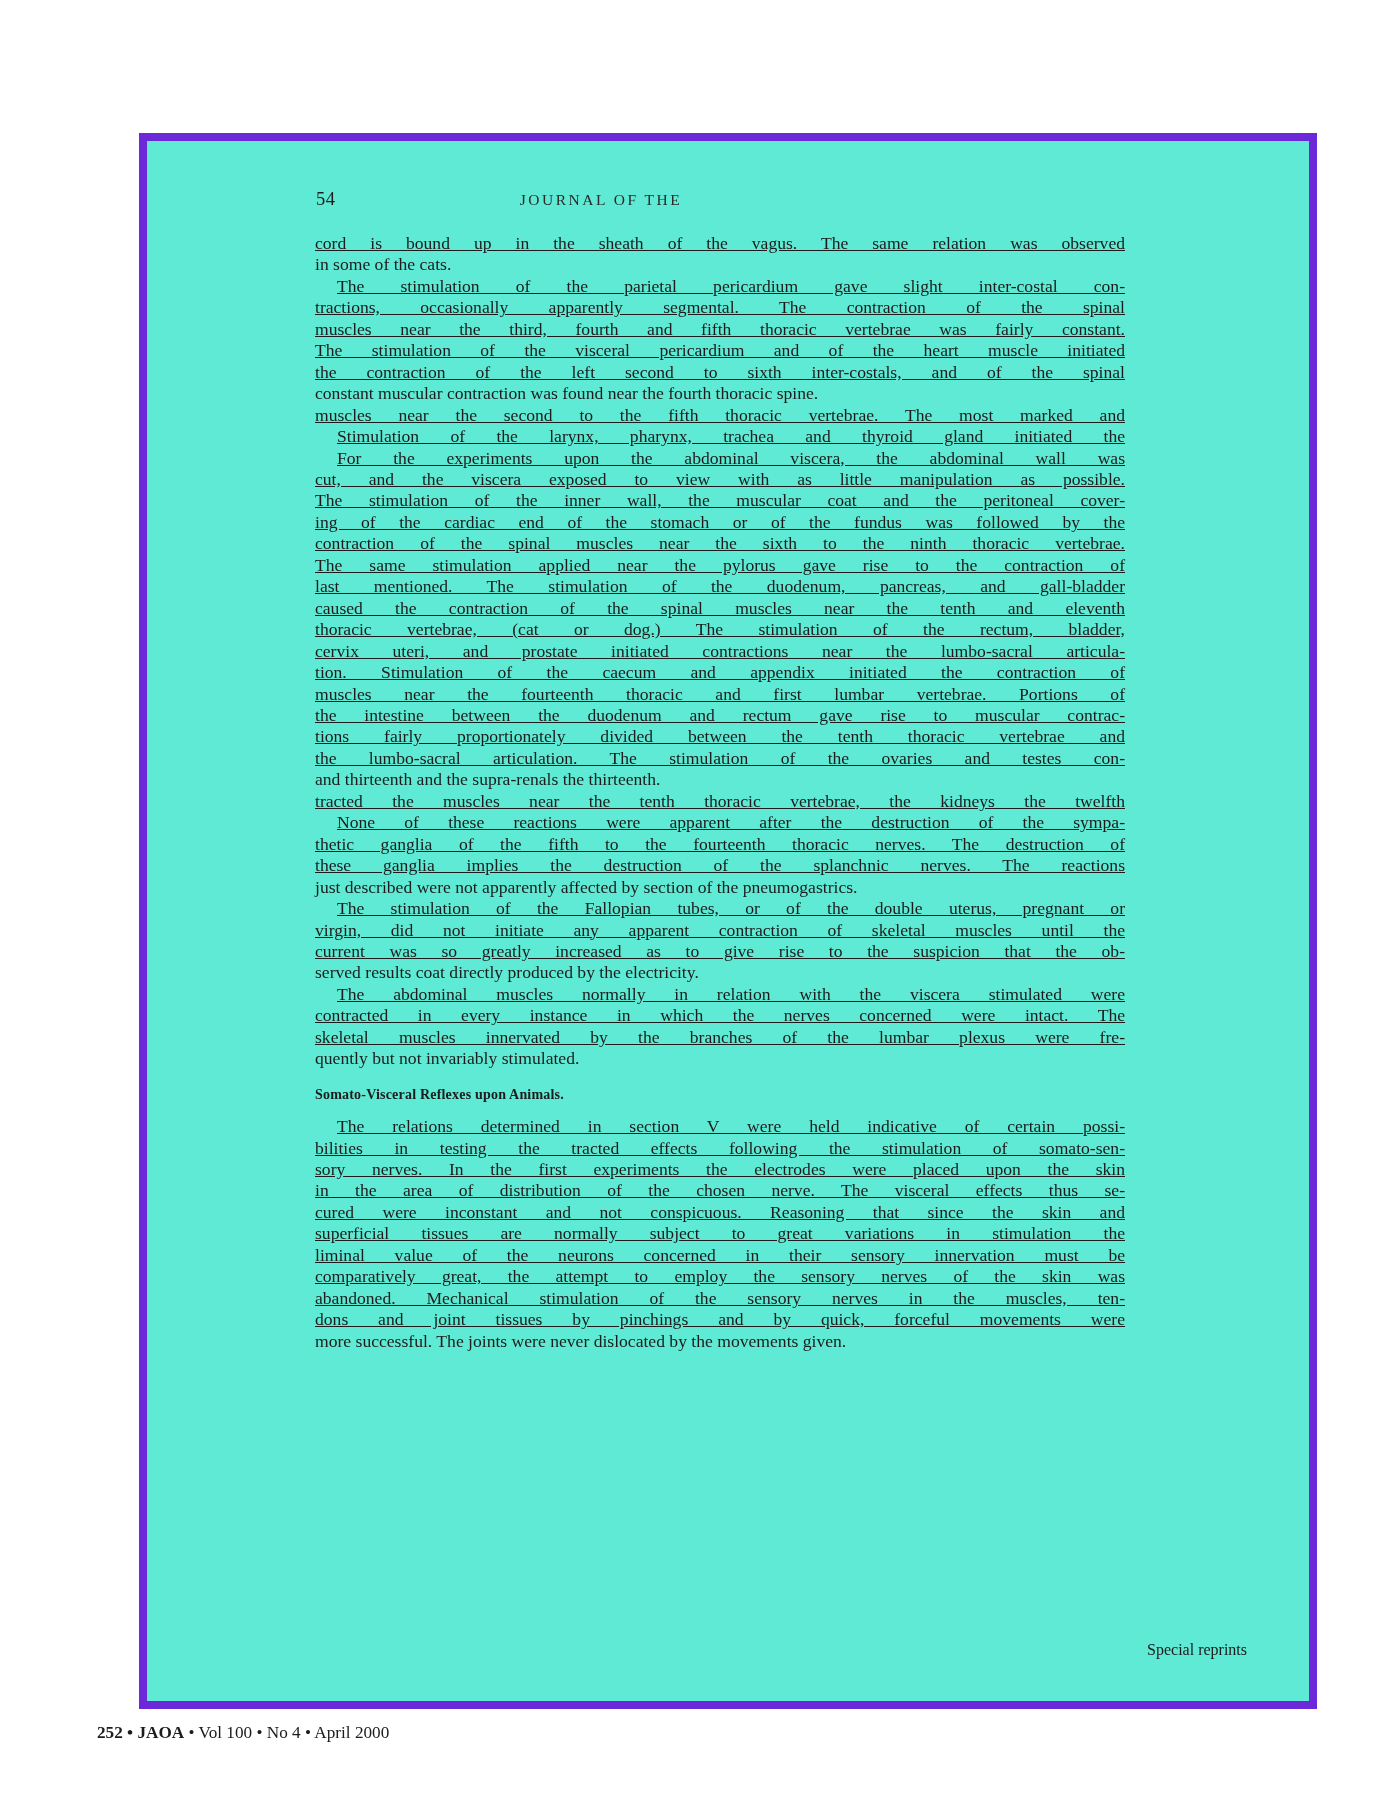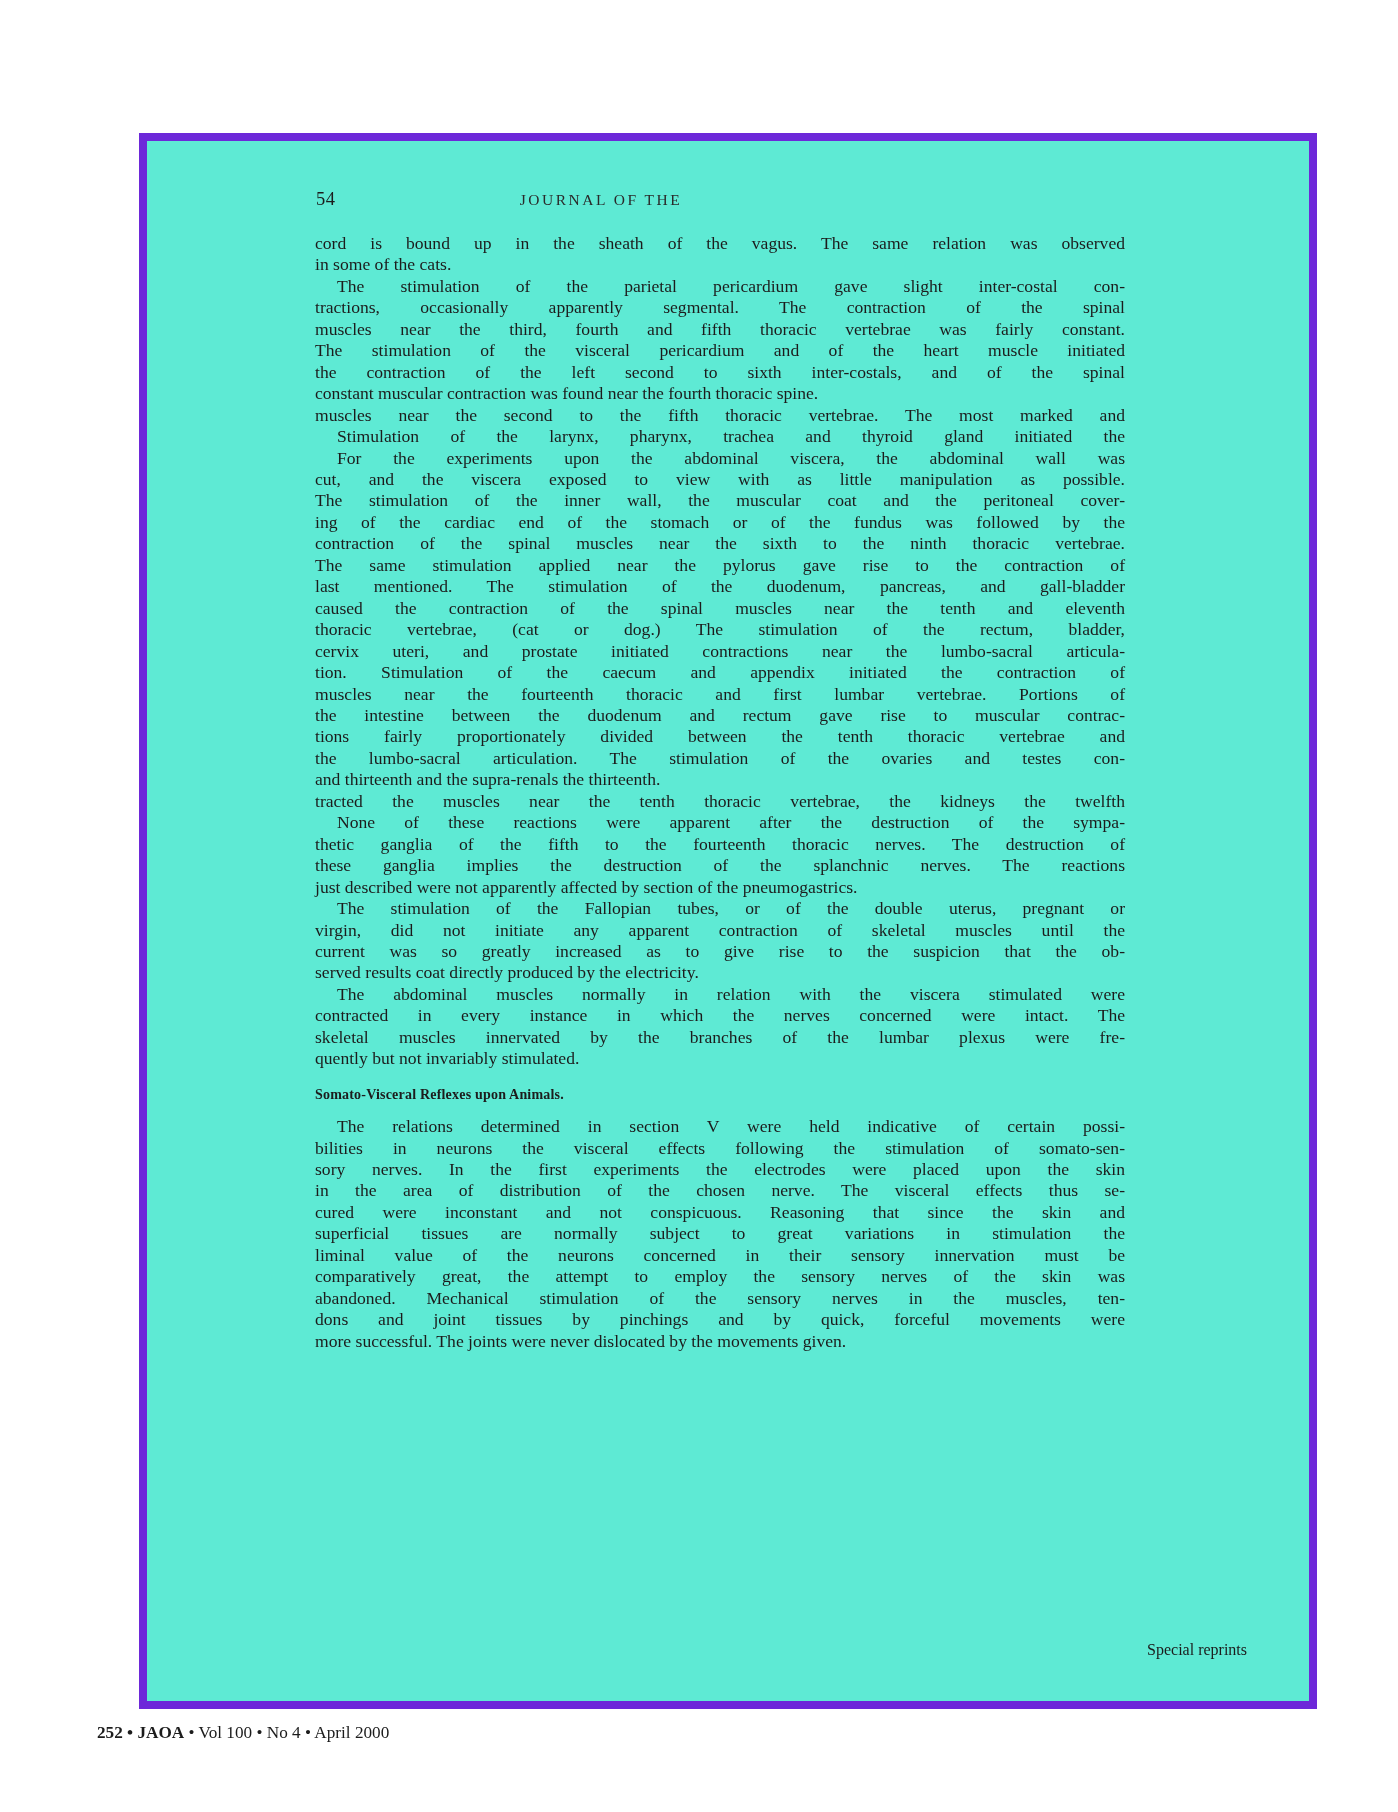--- a/index.html
+++ b/index.html
@@ -46,21 +46,21 @@
     position: absolute;
     top: 92px; left: 0;
     width: 810px;
     font-size: 17.6px;
     line-height: 21.45px;
   }
   .line {
     text-align: justify;
     text-align-last: left;
   }
-  .line.j { text-align-last: justify; }
+  .line.j { text-align-last: justify; text-decoration: underline; }
   .line.ind { text-indent: 22px; }
   .heading {
     font-weight: bold;
     font-size: 14px;
     margin: 14px 0 11px 0;
     letter-spacing: 0.2px;
   }
   .footer-left {
     position: absolute;
     left: 97px; top: 1723px;
@@ -119,21 +119,21 @@
         <div class="line j ind">The stimulation of the Fallopian tubes, or of the double uterus, pregnant or</div>
         <div class="line j">virgin, did not initiate any apparent contraction of skeletal muscles until the</div>
         <div class="line j">current was so greatly increased as to give rise to the suspicion that the ob-</div>
         <div class="line">served results coat directly produced by the electricity.</div>
         <div class="line j ind">The abdominal muscles normally in relation with the viscera stimulated were</div>
         <div class="line j">contracted in every instance in which the nerves concerned were intact.  The</div>
         <div class="line j">skeletal muscles innervated by the branches of the lumbar plexus were fre-</div>
         <div class="line">quently but not invariably stimulated.</div>
         <div class="heading">Somato-Visceral Reflexes upon Animals.</div>
         <div class="line j ind">The relations determined in section V were held indicative of certain possi-</div>
-        <div class="line j">bilities in neurons the visceral effects following the stimulation of somato-sen-</div>
+        <div class="line j">bilities in testing the tracted effects following the stimulation of somato-sen-</div>
         <div class="line j">sory nerves.  In the first experiments the electrodes were placed upon the skin</div>
         <div class="line j">in the area of distribution of the chosen nerve.  The visceral effects thus se-</div>
         <div class="line j">cured were inconstant and not conspicuous.  Reasoning that since the skin and</div>
         <div class="line j">superficial tissues are normally subject to great variations in stimulation the</div>
         <div class="line j">liminal value of the neurons concerned in their sensory innervation must be</div>
         <div class="line j">comparatively great, the attempt to employ the sensory nerves of the skin was</div>
         <div class="line j">abandoned.  Mechanical stimulation of the sensory nerves in the muscles, ten-</div>
         <div class="line j">dons and joint tissues by pinchings and by quick, forceful movements were</div>
         <div class="line">more successful.  The joints were never dislocated by the movements given.</div>
       </div>

